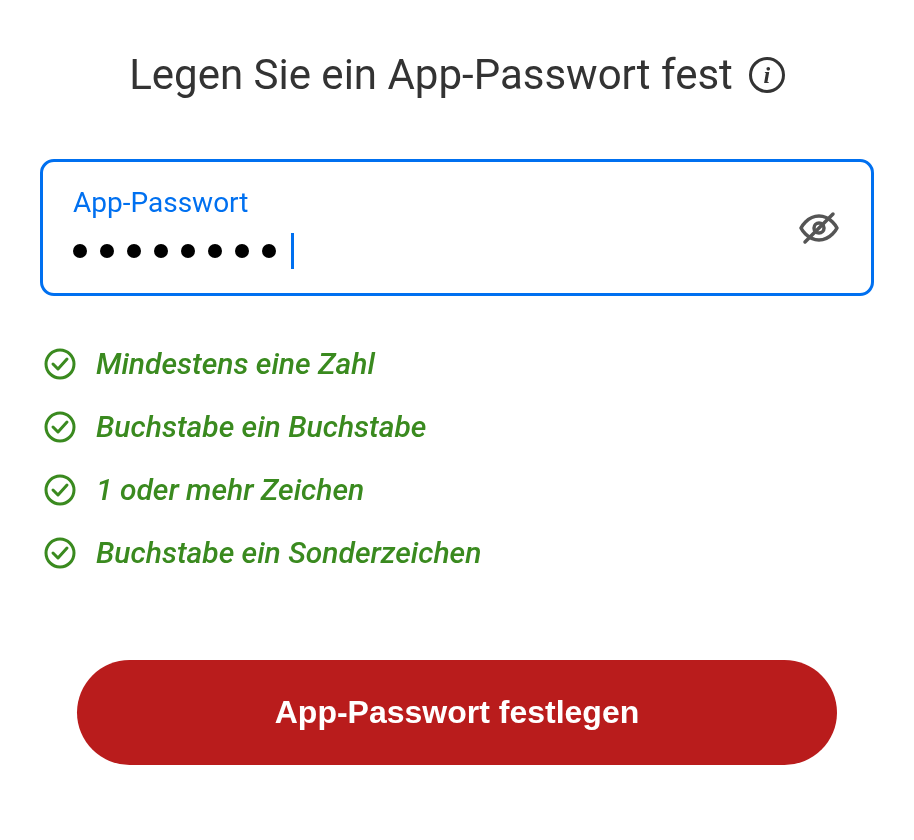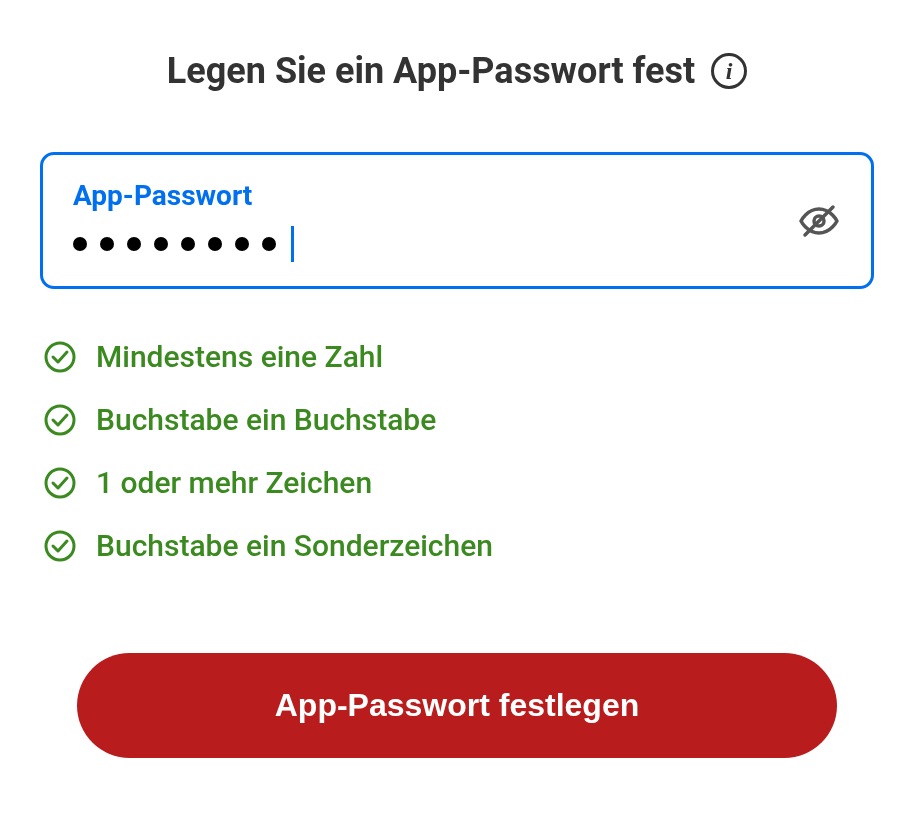--- a/index.html
+++ b/index.html
@@ -15,22 +15,22 @@
       padding: 50px 40px;
     }
     .header {
       display: flex;
       align-items: center;
       justify-content: center;
       gap: 16px;
       margin-bottom: 60px;
     }
     .header-title {
-      font-size: 36px;
-      font-weight: 700;
+      font-size: 42px;
+      font-weight: 400;
       color: #333333;
     }
     .info-icon {
       width: 36px;
       height: 36px;
       border: 3px solid #333333;
       border-radius: 50%;
       display: flex;
       align-items: center;
       justify-content: center;
@@ -54,21 +54,21 @@
       margin-bottom: 50px;
     }
     .input-inner {
       flex: 1;
       display: flex;
       flex-direction: column;
       gap: 14px;
     }
     .input-label {
       font-size: 28px;
-      font-weight: 700;
+      font-weight: 400;
       color: #0070f0;
     }
     .password-dots {
       display: flex;
       align-items: center;
       gap: 13px;
     }
     .dot {
       width: 14px;
       height: 14px;
@@ -86,20 +86,21 @@
       height: 44px;
       cursor: pointer;
       flex-shrink: 0;
     }
     .requirements {
       display: flex;
       flex-direction: column;
       gap: 28px;
       margin-bottom: 90px;
       padding-left: 4px;
+      font-style: italic;
     }
     .requirement {
       display: flex;
       align-items: center;
       gap: 20px;
     }
     .check-icon {
       width: 32px;
       height: 32px;
       flex-shrink: 0;

